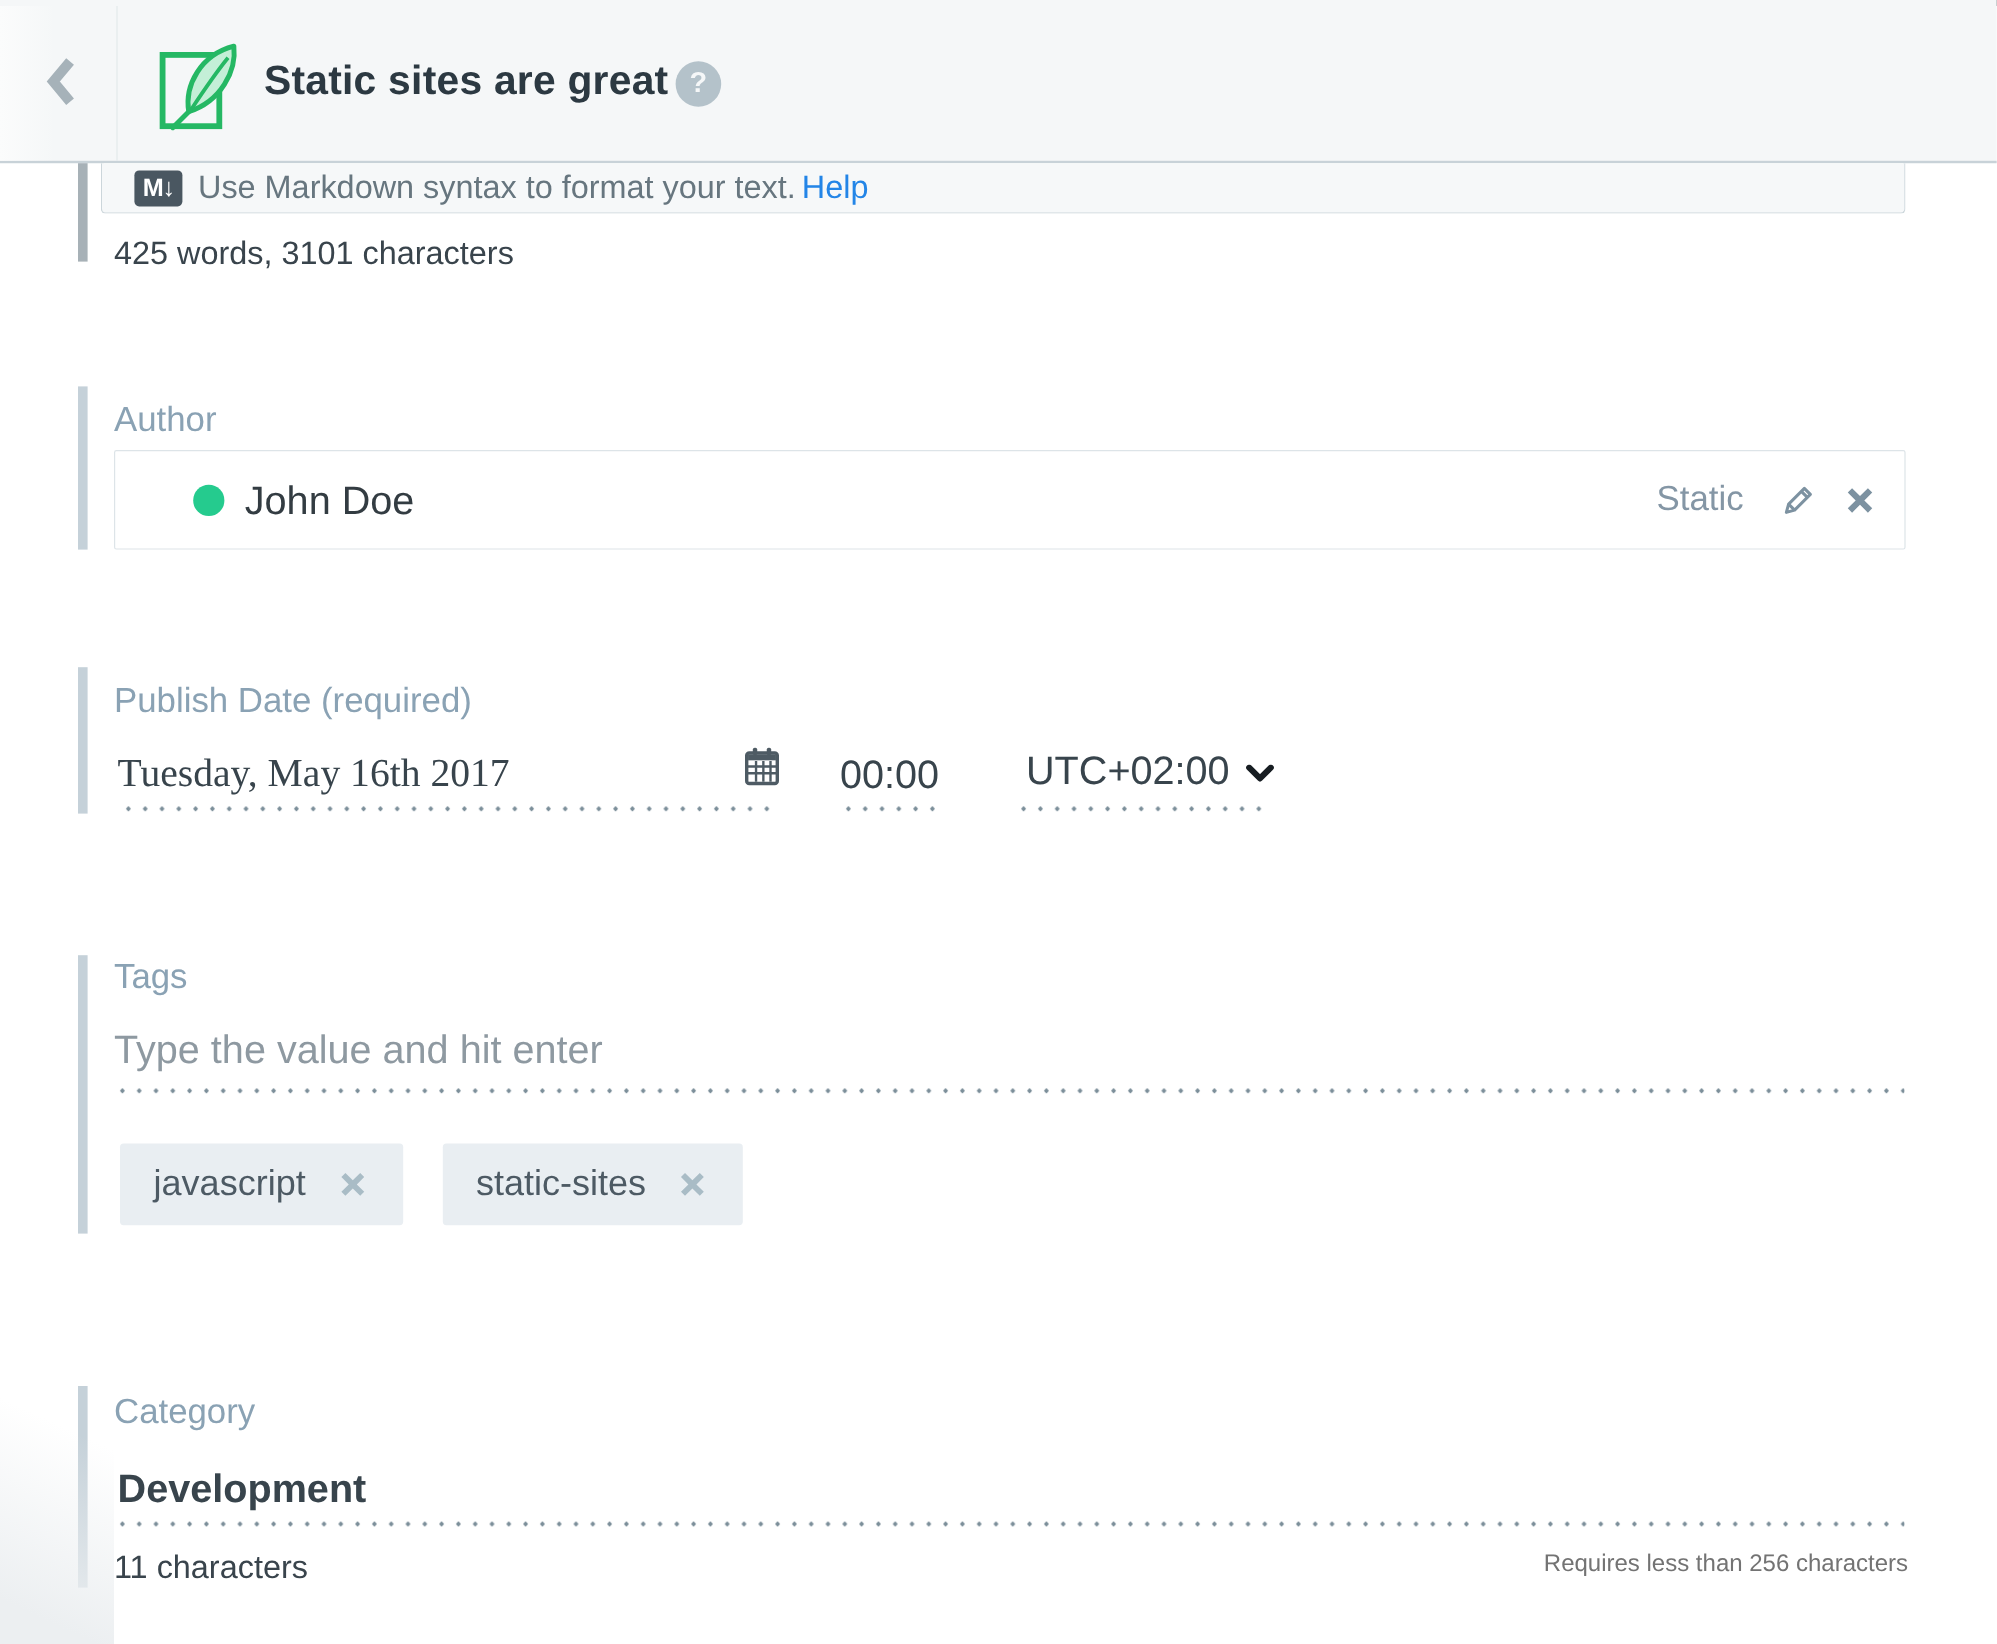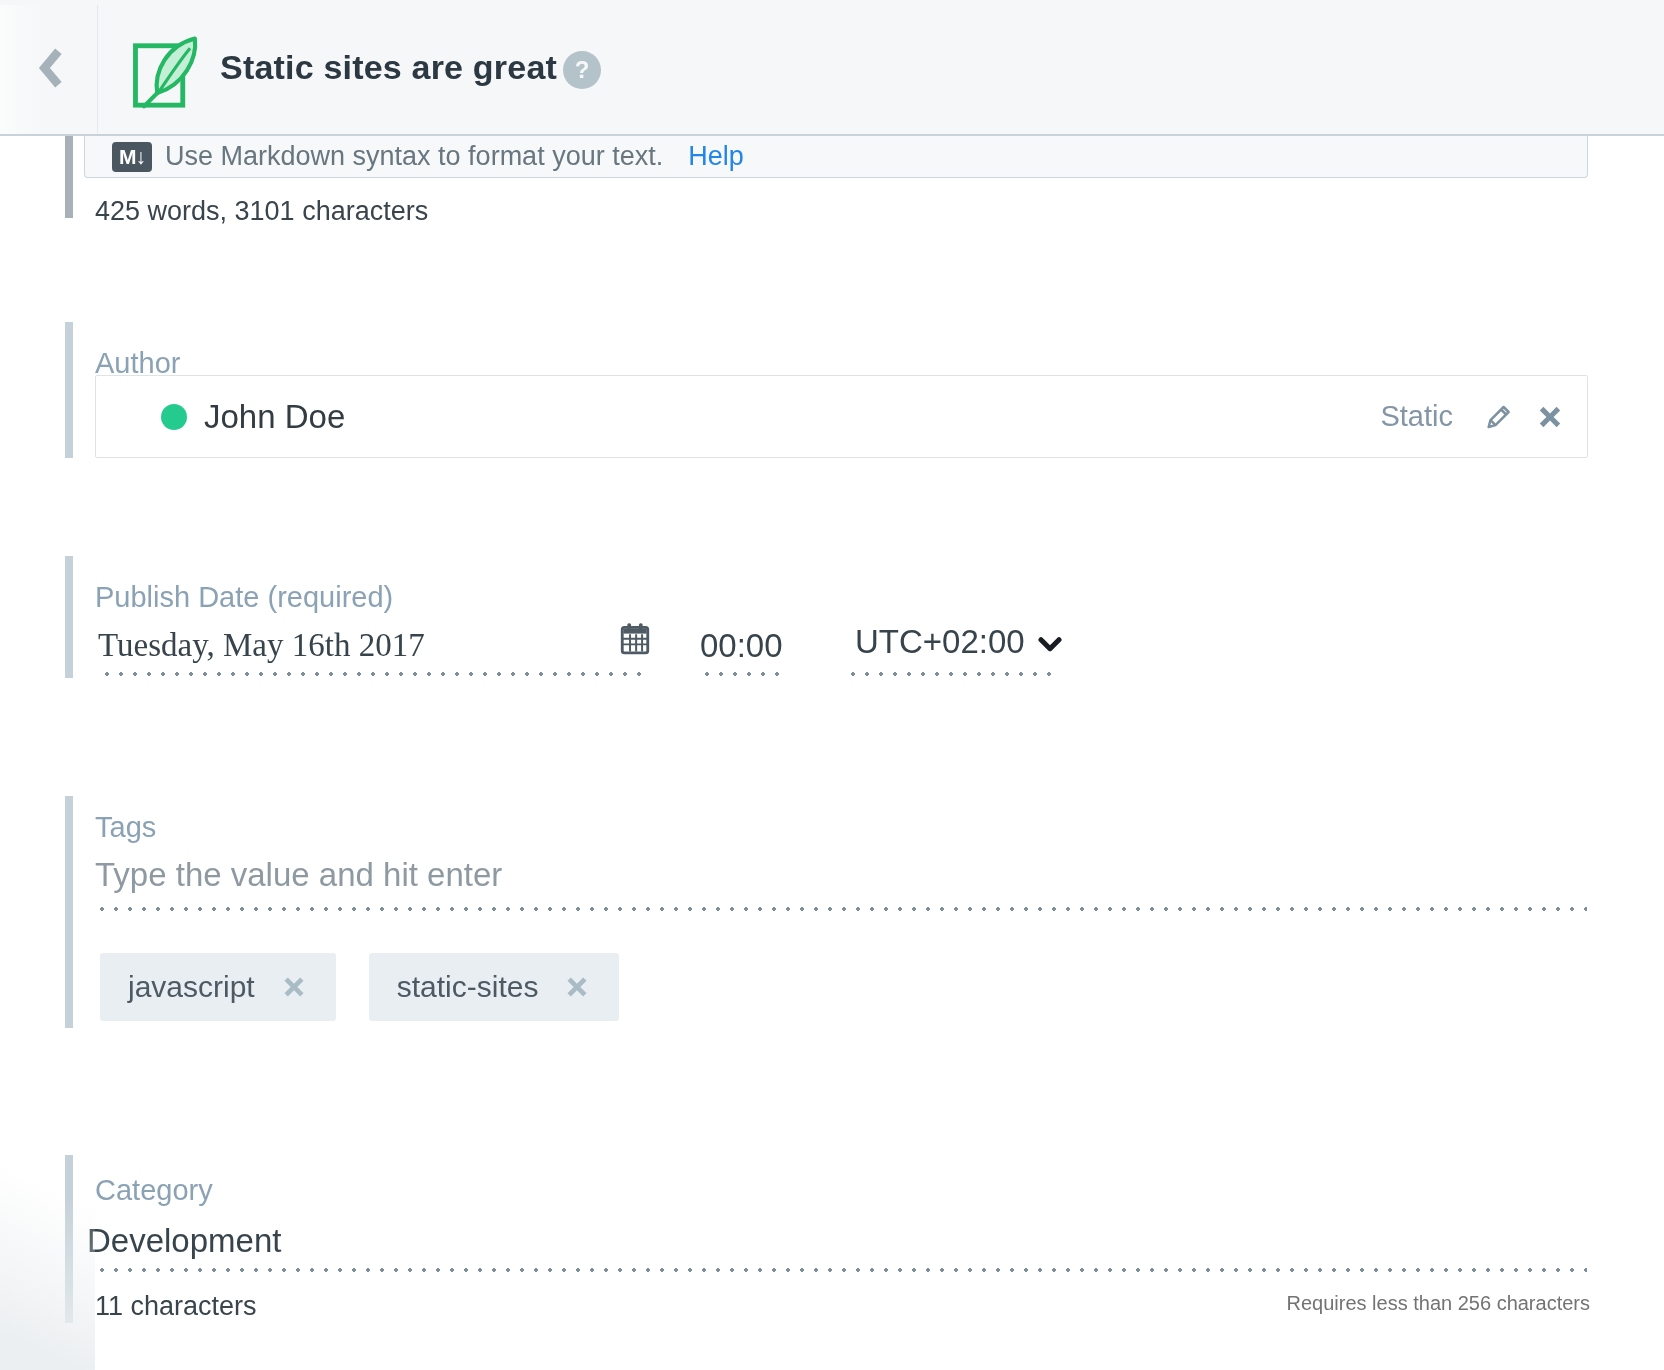--- a/index.html
+++ b/index.html
@@ -25,32 +25,32 @@
   #help-icon{left:563px;top:51px;width:38px;height:38px;border-radius:50%;background:#b4c2ca;color:#f5f7f8;
     display:flex;align-items:center;justify-content:center;font-size:24px;font-weight:bold;cursor:pointer;}
 
   
   #markdown-bar{left:84px;top:136px;width:1504px;height:42px;box-sizing:border-box;
     background:#f6f8f9;border:1px solid #ccd6db;border-top:none;border-radius:0 0 4px 4px;
     display:flex;align-items:center;padding-left:27px;}
   #markdown-badge{background:#4a5761;color:#ffffff;font-weight:bold;font-size:21px;line-height:1;
     border-radius:4px;padding:4px 7px 5px 7px;letter-spacing:-1px;}
   #markdown-hint{margin-left:13px;font-size:27px;color:#67767f;}
-  #markdown-help-link{margin-left:25px;font-size:27px;color:#2385e7;text-decoration:none;cursor:pointer;text-align:right;}
+  #markdown-help-link{margin-left:5px;font-size:27px;color:#2385e7;text-decoration:none;cursor:pointer;text-align:right;}
   #word-count{left:95px;top:198px;font-size:27px;color:#39444c;line-height:1;}
 
   
   .accent{left:65px;width:8px;background:#c5d1d9;}
   #accent-markdown{top:136px;height:82px;background:#a7b1b7;}
   #accent-author{top:322px;height:136px;}
   #accent-publish{top:556px;height:122px;}
   #accent-tags{top:796px;height:232px;}
   #accent-category{top:1155px;height:168px;}
 
-  .field-label{font-size:29px;color:#8aa2b4;line-height:1;margin-top:13px;}
+  .field-label{font-size:29px;color:#8aa2b4;line-height:1;}
 
   
   #author-label{left:95px;top:336px;}
   #author-box{left:95px;top:375px;width:1493px;height:83px;box-sizing:border-box;
     background:#ffffff;border:1px solid #dde4e8;border-radius:2px;
     display:flex;align-items:center;padding:0 22px 0 65px;cursor:pointer;}
   #author-status-dot{width:26px;height:26px;border-radius:50%;margin-right:17px;flex:none;}
   #author-name{font-size:33px;color:#333c42;flex:1;}
   #author-type{font-size:29px;color:#8496a5;margin-right:30px;}
   .row-icon{color:#7d92a1;cursor:pointer;display:flex;align-items:center;}
@@ -79,21 +79,21 @@
   #tags-input::placeholder{color:#8e99a1;opacity:1;}
   #tags-dotted{left:95px;top:907px;width:1492px;}
   #tags-chips{left:100px;top:953px;display:flex;gap:33px;}
   .chip{height:68px;background:#e9eef2;border-radius:3px;display:inline-flex;align-items:center;
     padding:0 28px;gap:25px;}
   .chip-text{font-size:30px;color:#4d5a64;line-height:1;text-align:center;}
   .chip-remove{color:#a9bcc6;cursor:pointer;display:flex;align-items:center;}
 
   
   #category-label{left:95px;top:1163px;}
-  #category-input{left:87px;top:1222px;width:1000px;}
+  #category-input{left:98px;top:1222px;width:1000px;font-weight:bold;}
   #category-dotted{left:95px;top:1268px;width:1492px;}
   #category-count{left:95px;top:1293px;font-size:27px;color:#39444c;line-height:1;}
   #category-requirement{right:74px;top:1293px;font-size:20px;color:#737373;line-height:1;}
 
   
   #corner-shadow{left:0;top:1040px;width:95px;height:330px;pointer-events:none;
     background:linear-gradient(205deg,rgba(255,255,255,0) 45%,#eceff1 90%);}
 </style>
 </head>
 <body>

